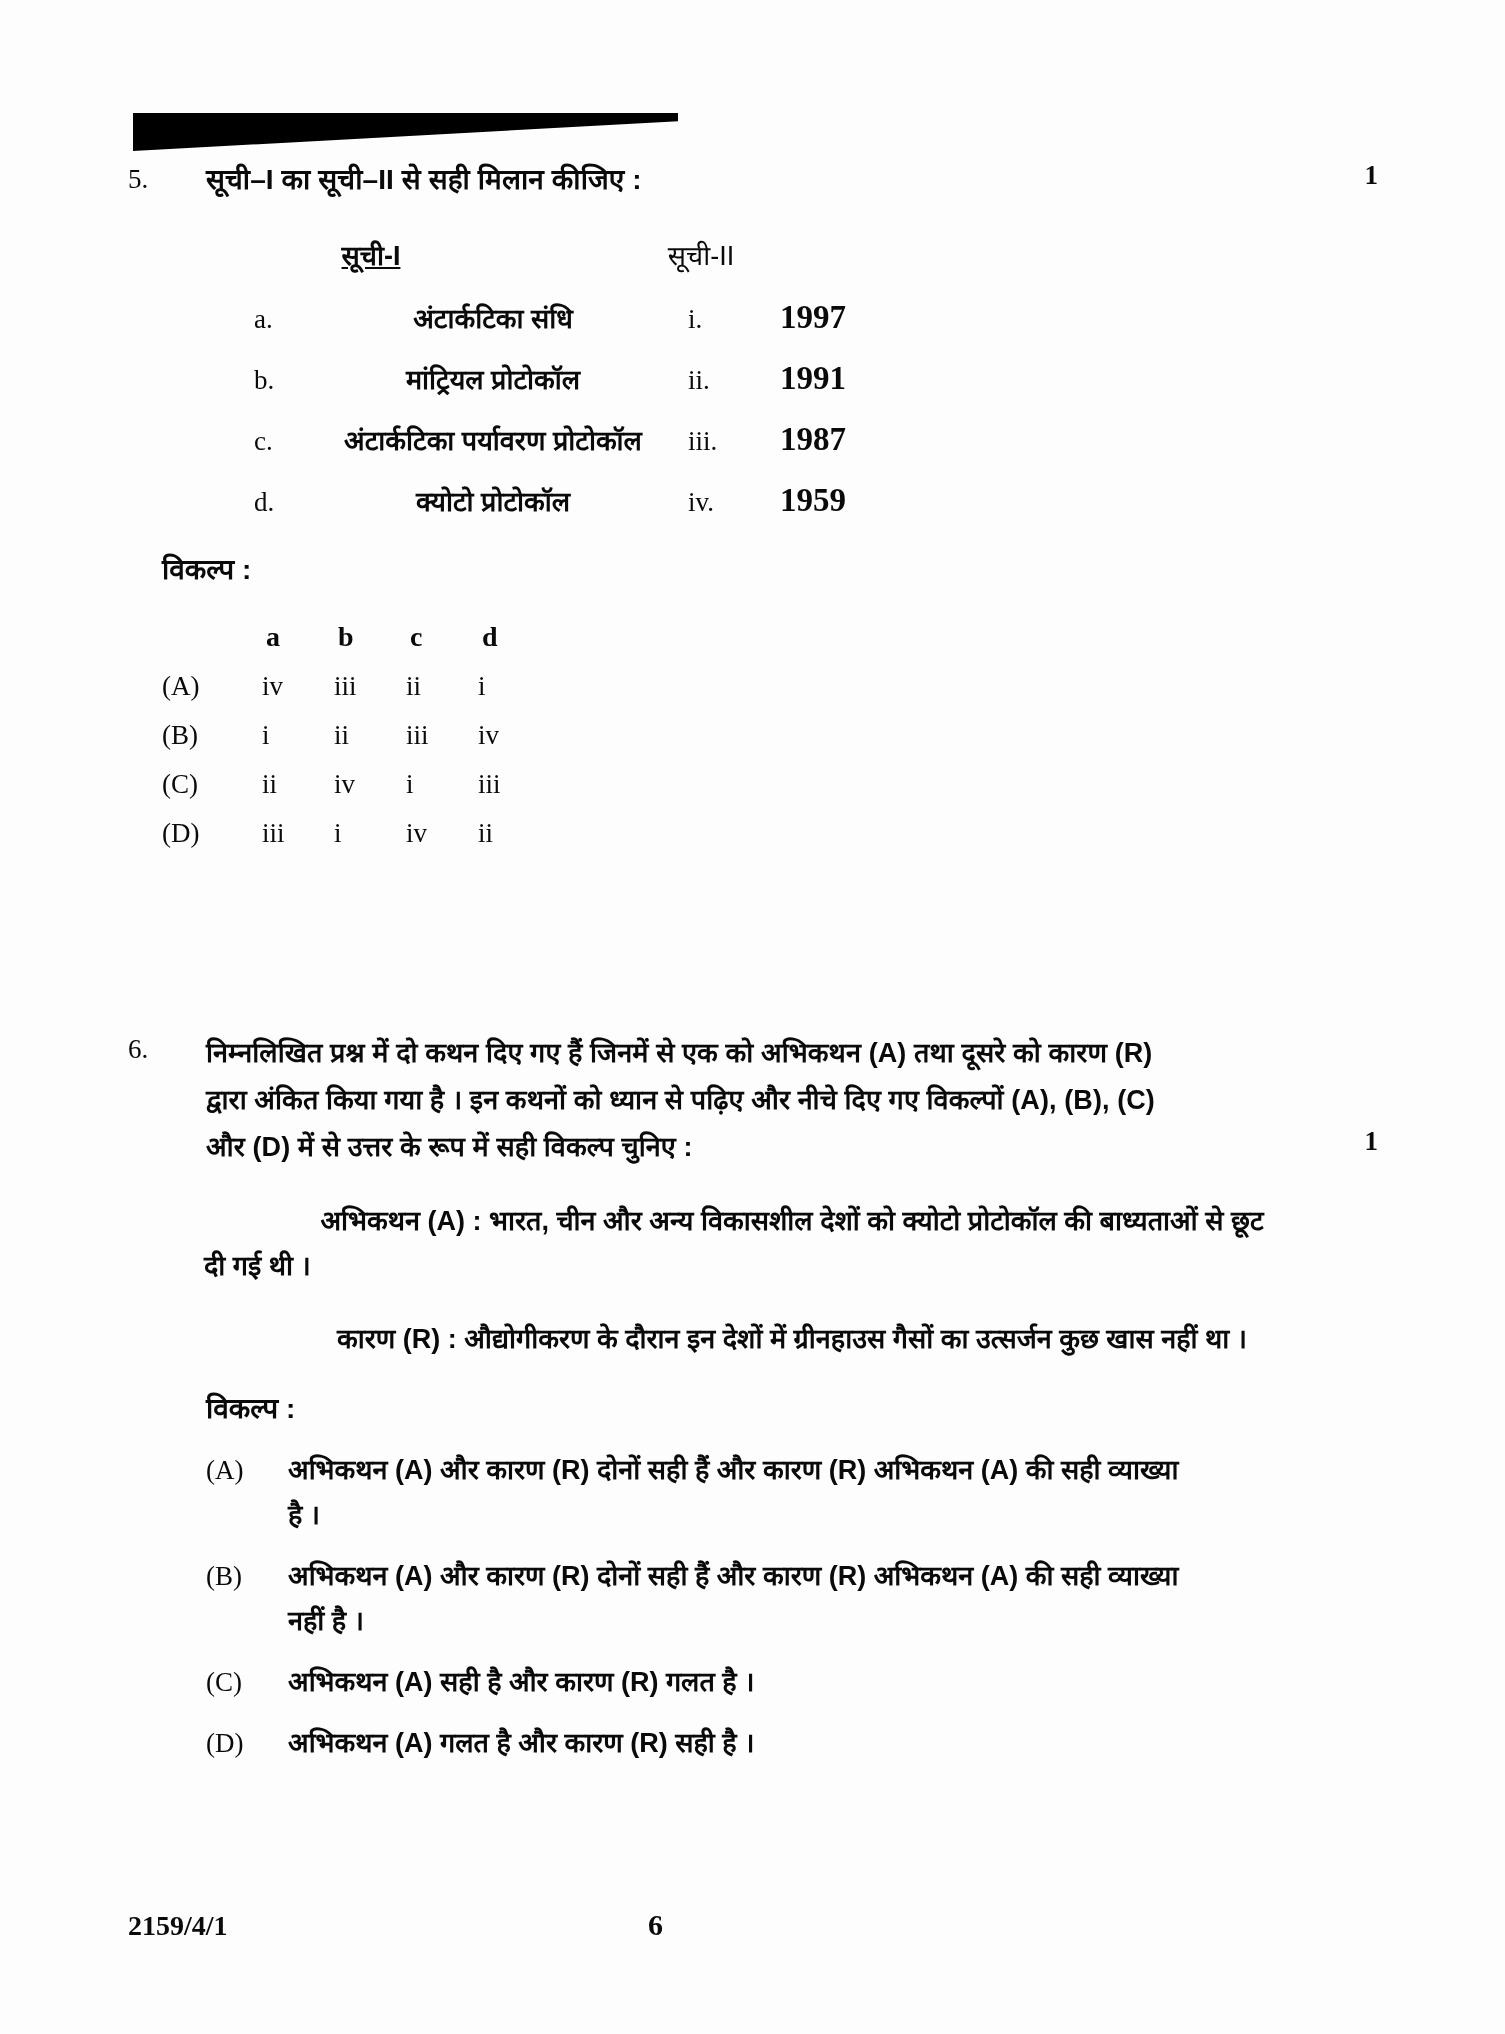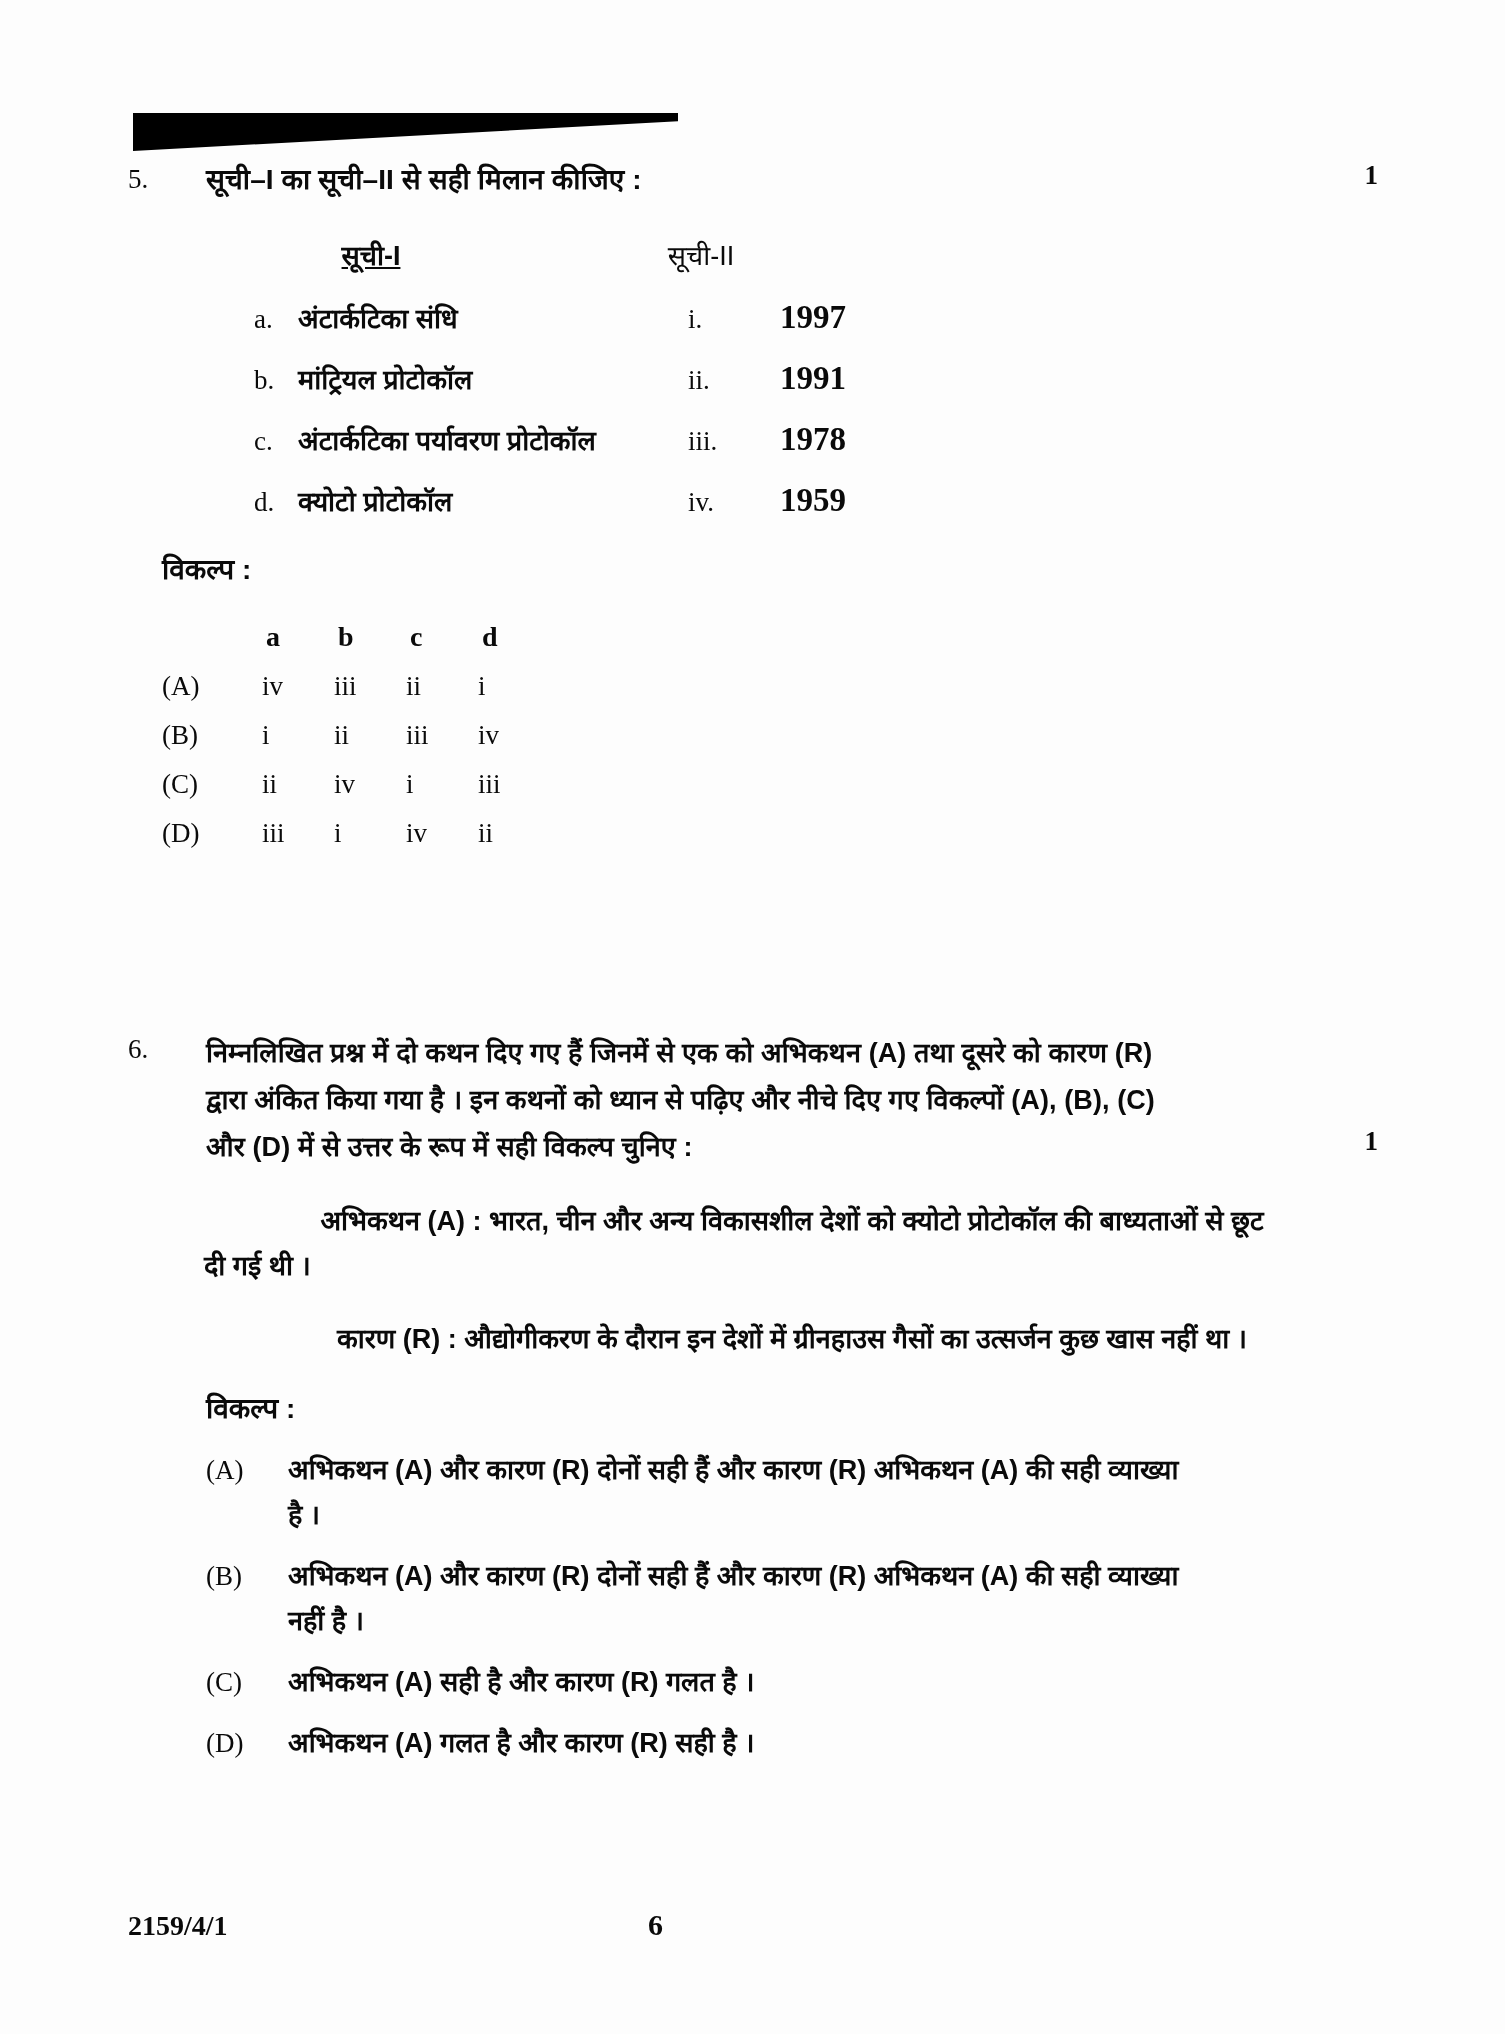--- a/index.html
+++ b/index.html
@@ -110,20 +110,21 @@
     font-family: "Liberation Serif", serif;
     padding-left: 48px;
     box-sizing: border-box;
   }
   .m-val {
     width: 390px;
     flex: 0 0 390px;
     font-size: 27px;
     font-family: "Liberation Sans", "DejaVu Sans", sans-serif;
     font-weight: 600;
+    text-align: center;
   }
   .m-rkey {
     width: 92px;
     flex: 0 0 92px;
     font-size: 27px;
     font-family: "Liberation Serif", serif;
   }
   .m-rval {
     font-size: 33px;
     font-family: "Liberation Serif", serif;
@@ -292,21 +293,21 @@
       <div class="match-row">
         <div class="m-key">b.</div>
         <div class="m-val">मांट्रियल प्रोटोकॉल</div>
         <div class="m-rkey">ii.</div>
         <div class="m-rval">1991</div>
       </div>
       <div class="match-row">
         <div class="m-key">c.</div>
         <div class="m-val">अंटार्कटिका पर्यावरण प्रोटोकॉल</div>
         <div class="m-rkey">iii.</div>
-        <div class="m-rval">1978</div>
+        <div class="m-rval">1987</div>
       </div>
       <div class="match-row">
         <div class="m-key">d.</div>
         <div class="m-val">क्योटो प्रोटोकॉल</div>
         <div class="m-rkey">iv.</div>
         <div class="m-rval">1959</div>
       </div>
     </div>
 
     <div class="vikalp">विकल्प :</div>

